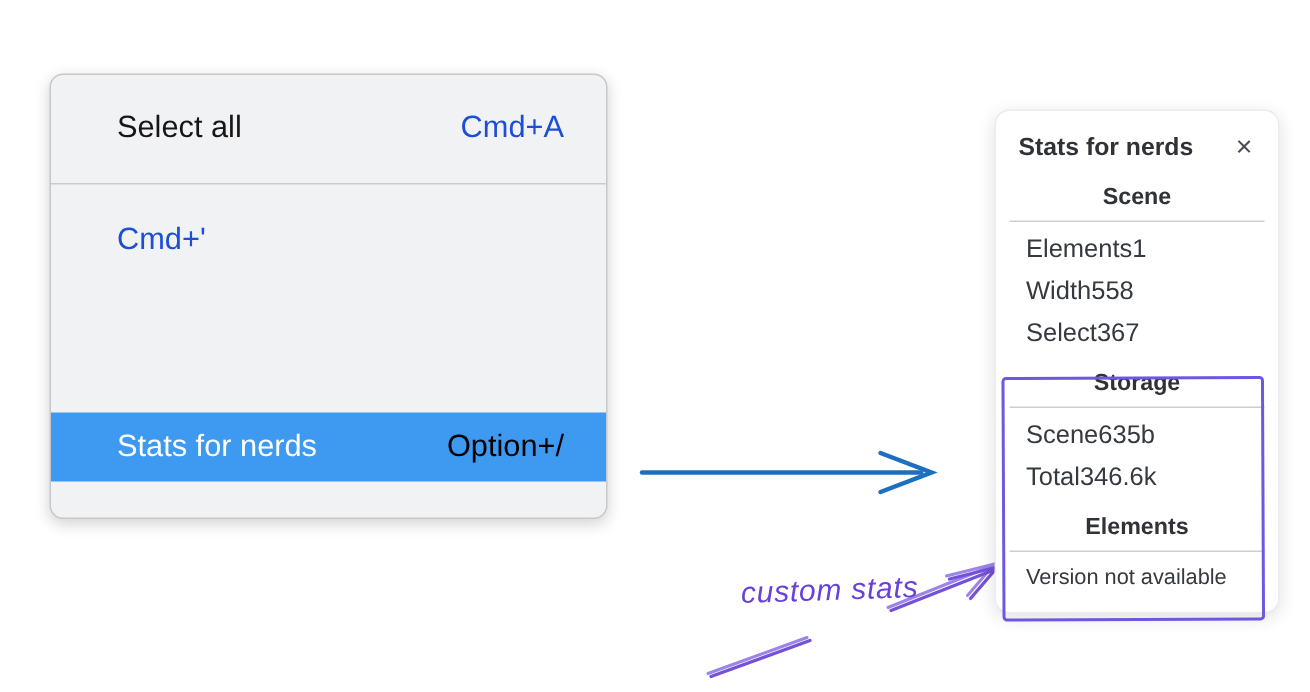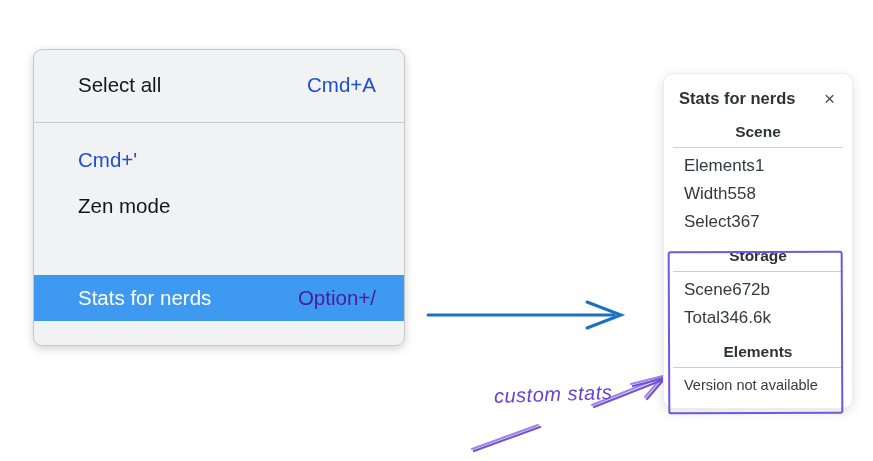--- a/index.html
+++ b/index.html
@@ -26,21 +26,21 @@
   .menu-item {
     height: 46px;
     display: flex; justify-content: space-between; align-items: center;
     padding: 0 28px 0 44px;
     font-size: 20.5px;
     color: #161617;
     cursor: default;
   }
   .menu-item .shortcut { color: #1d4ed8; }
   .menu-item.highlighted { background: #3d9af0; color: #ffffff; }
-  .menu-item.highlighted .shortcut { color: #4c1d95; }
+  .menu-item.highlighted .shortcut { color: #000000; }
   .menu-divider {
     height: 1px; background: #c9cbce;
     margin: 14px 0;
   }
 
   
   .panel {
     position: absolute; left: 663px; top: 73px;
     width: 190px;
     background: #ffffff;
@@ -101,21 +101,20 @@
   <div class="menu">
     <div class="menu-item">
       <span>Select all</span>
       <span class="shortcut">Cmd+A</span>
     </div>
     <div class="menu-divider"></div>
     <div class="menu-item">
       <span class="shortcut">Cmd+'</span>
     </div>
     <div class="menu-item">
-      <span>Zen mode</span>
     </div>
     <div class="menu-item">
     </div>
     <div class="menu-item highlighted">
       <span>Stats for nerds</span>
       <span class="shortcut">Option+/</span>
     </div>
   </div>
 
   <svg class="arrows" viewBox="0 0 873 461" xmlns="http://www.w3.org/2000/svg">
@@ -159,21 +158,21 @@
     </div>
     <div class="stat-row">
       <span>Select</span>
       <span>367</span>
     </div>
 
     <div class="section-heading">Storage</div>
     <div class="panel-divider"></div>
     <div class="stat-row">
       <span>Scene</span>
-      <span>672b</span>
+      <span>635b</span>
     </div>
     <div class="stat-row">
       <span>Total</span>
       <span>346.6k</span>
     </div>
 
     <div class="section-heading">Elements</div>
     <div class="panel-divider"></div>
     <div class="panel-note">Version not available</div>
   </div>

